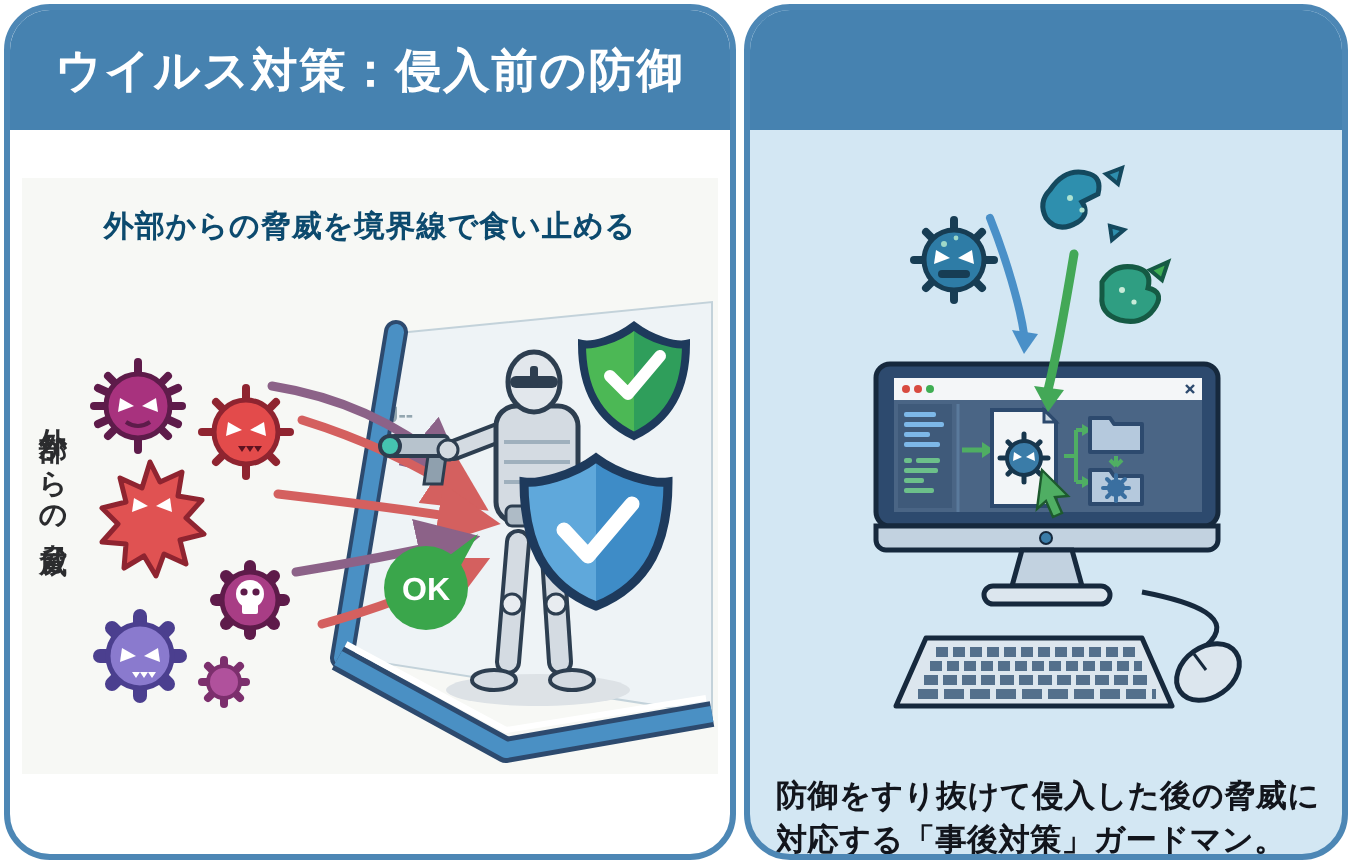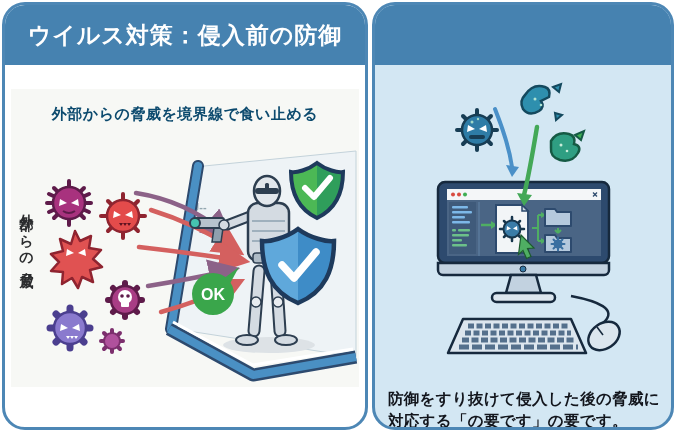--- a/index.html
+++ b/index.html
@@ -337,18 +337,18 @@
         </g>
         <g>
           <path d="M228,258 C244,244 222,236 196,231" fill="none" stroke="#16293d" stroke-width="2.5"></path>
           <ellipse cx="229" cy="271" rx="17" ry="12.5" transform="rotate(-35 229 271)" fill="#dce6ee" stroke="#16293d" stroke-width="2.5"></ellipse>
           <line x1="222" y1="262" x2="228" y2="270" stroke="#16293d" stroke-width="1.5"></line>
         </g>
       </svg>
 
       <div class="edr-caption">
         <div>防御をすり抜けて侵入した後の脅威に</div>
-        <div>対応する「の要です」の要です。</div>
+        <div>対応する「事後対策」ガードマン。</div>
       </div>
     </div>
   </div>
 
 </div>
 
 </body></html>

